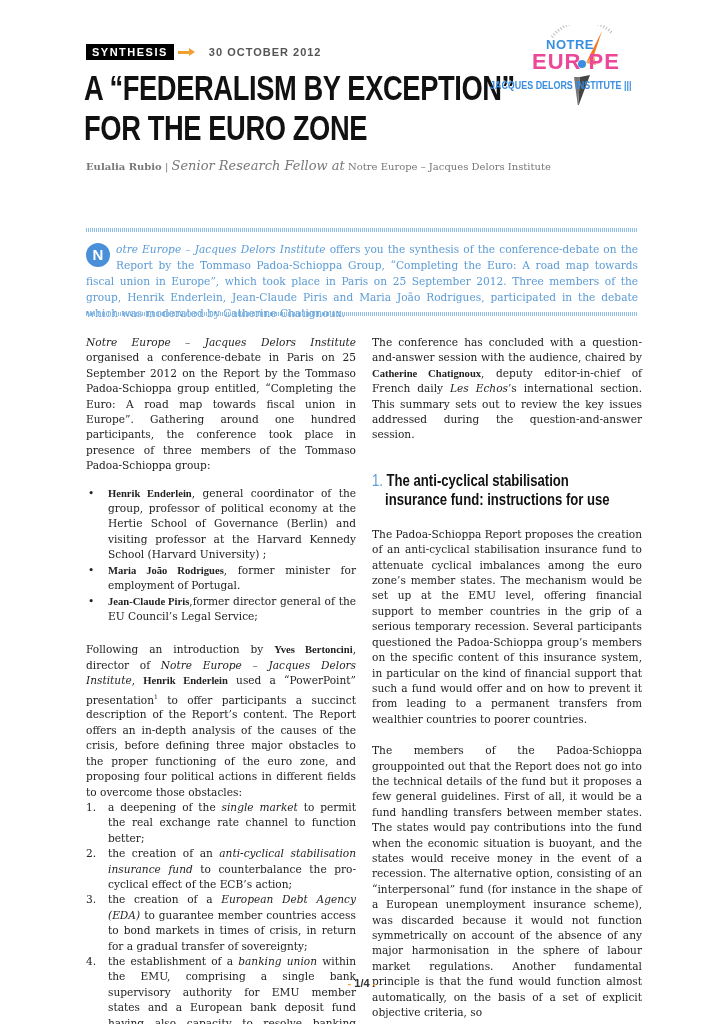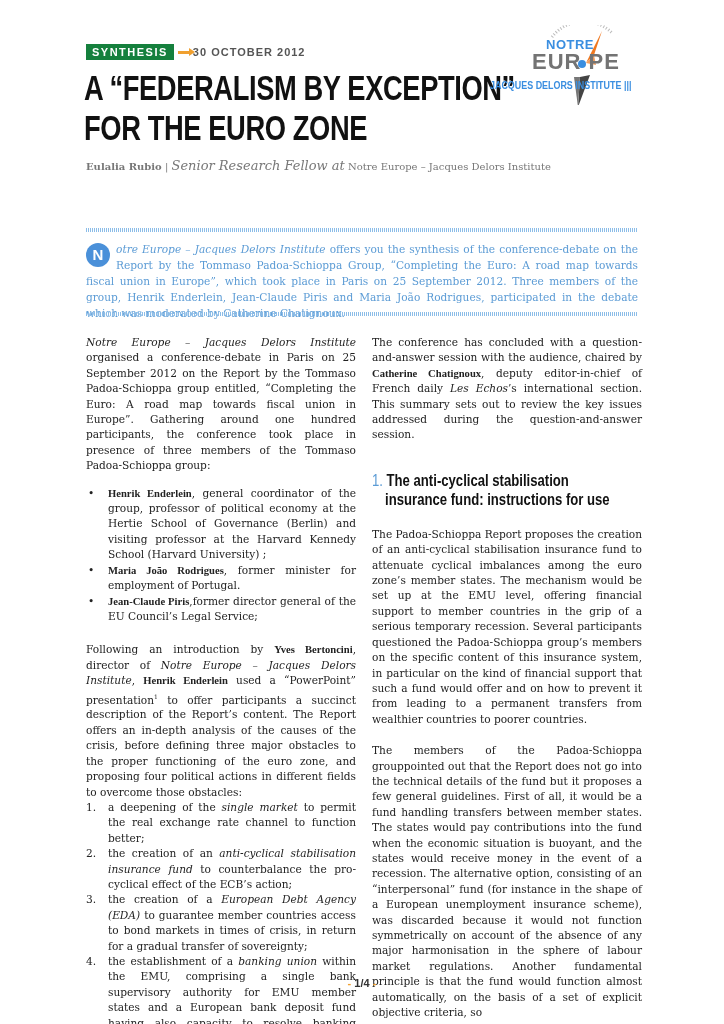--- a/index.html
+++ b/index.html
@@ -1,33 +1,33 @@
 <!DOCTYPE html>
 <html><head>
 <meta charset="utf-8">
 <style>
   html, body { margin:0; padding:0; background:#ffffff; }
   body { width:724px; height:1024px; position:relative; overflow:hidden; font-family:"DejaVu Serif", serif; color:#222; }
   .page { position:absolute; left:0; top:0; width:724px; height:1024px; }
 
   .tagrow { position:absolute; left:86px; top:44px; display:flex; align-items:center; }
-  .tag { background:#15803d; color:#fff; font-family:"Liberation Sans", sans-serif; font-weight:bold; font-size:11px; letter-spacing:1.5px; padding:2px 6px; }
+  .tag { background:#000000; color:#fff; font-family:"Liberation Sans", sans-serif; font-weight:bold; font-size:11px; letter-spacing:1.5px; padding:2px 6px; }
   .arrow { width:12px; height:3px; background:#f0a030; margin:0 3px 0 4px; position:relative; }
   .arrow:after { content:""; position:absolute; right:-5px; top:-3px; border-left:6px solid #f0a030; border-top:4px solid transparent; border-bottom:4px solid transparent; }
-  .date { font-family:"Liberation Sans", sans-serif; font-weight:bold; font-size:11px; color:#555; letter-spacing:1px; margin-left:0; }
+  .date { font-family:"Liberation Sans", sans-serif; font-weight:bold; font-size:11px; color:#555; letter-spacing:1px; margin-left:16px; }
 
   .title { position:absolute; left:84px; top:68px; font-family:"Liberation Sans", sans-serif; font-weight:bold; font-size:35px; line-height:40px; color:#111; transform:scaleX(0.78); transform-origin:left top; letter-spacing:-0.5px; white-space:nowrap; }
 
   .byline { position:absolute; left:86px; top:158px; font-size:10px; color:#777; white-space:nowrap; }
   .byline .name { font-weight:bold;margin-top:44px; }
   .byline i { font-size:13px; }
 
   .logo { position:absolute; left:490px; top:25px; width:170px; height:80px; }
   .logo .notre { position:absolute; left:56px; top:12px; font-family:"Liberation Sans", sans-serif; font-weight:bold; font-size:13px; color:#3a8ee0; letter-spacing:0.5px; }
-  .logo .europe { position:absolute; left:42px; top:24px; font-family:"Liberation Sans", sans-serif; font-weight:bold; font-size:22px; color:#737373; letter-spacing:1px; }
+  .logo .europe { position:absolute; left:42px; top:24px; font-family:"Liberation Sans", sans-serif; font-weight:bold; font-size:22px; color:#ec4899; letter-spacing:1px; }
   .logo .jdi { position:absolute; left:0px; top:54px; font-family:"Liberation Sans", sans-serif; font-weight:bold; font-size:10.5px; color:#3a8ee0; transform:scaleX(0.85); transform-origin:left top; white-space:nowrap; }
   .logo svg { position:absolute; left:0; top:0; }
 
   .dotline { position:absolute; left:86px; width:552px; height:4px; background-image:repeating-linear-gradient(90deg, #8cbde8 0 1px, transparent 1px 2px); }
 
   .intro { position:absolute; left:86px; top:241px; width:552px; font-size:10.6px; line-height:16px; color:#5b9bd5; text-align:justify; }
   .intro .dropcap { float:left; width:24px; height:24px; border-radius:50%; background:#4a90d9; color:#fff; font-family:"Liberation Sans", sans-serif; font-weight:bold; font-size:15px; text-align:center; line-height:24px; margin:2px 6px 0 0; }
 
   .col { position:absolute; top:335px; width:270px; font-size:10.6px; line-height:15.4px; text-align:justify; color:#222; }
   .col.left { left:86px; }

